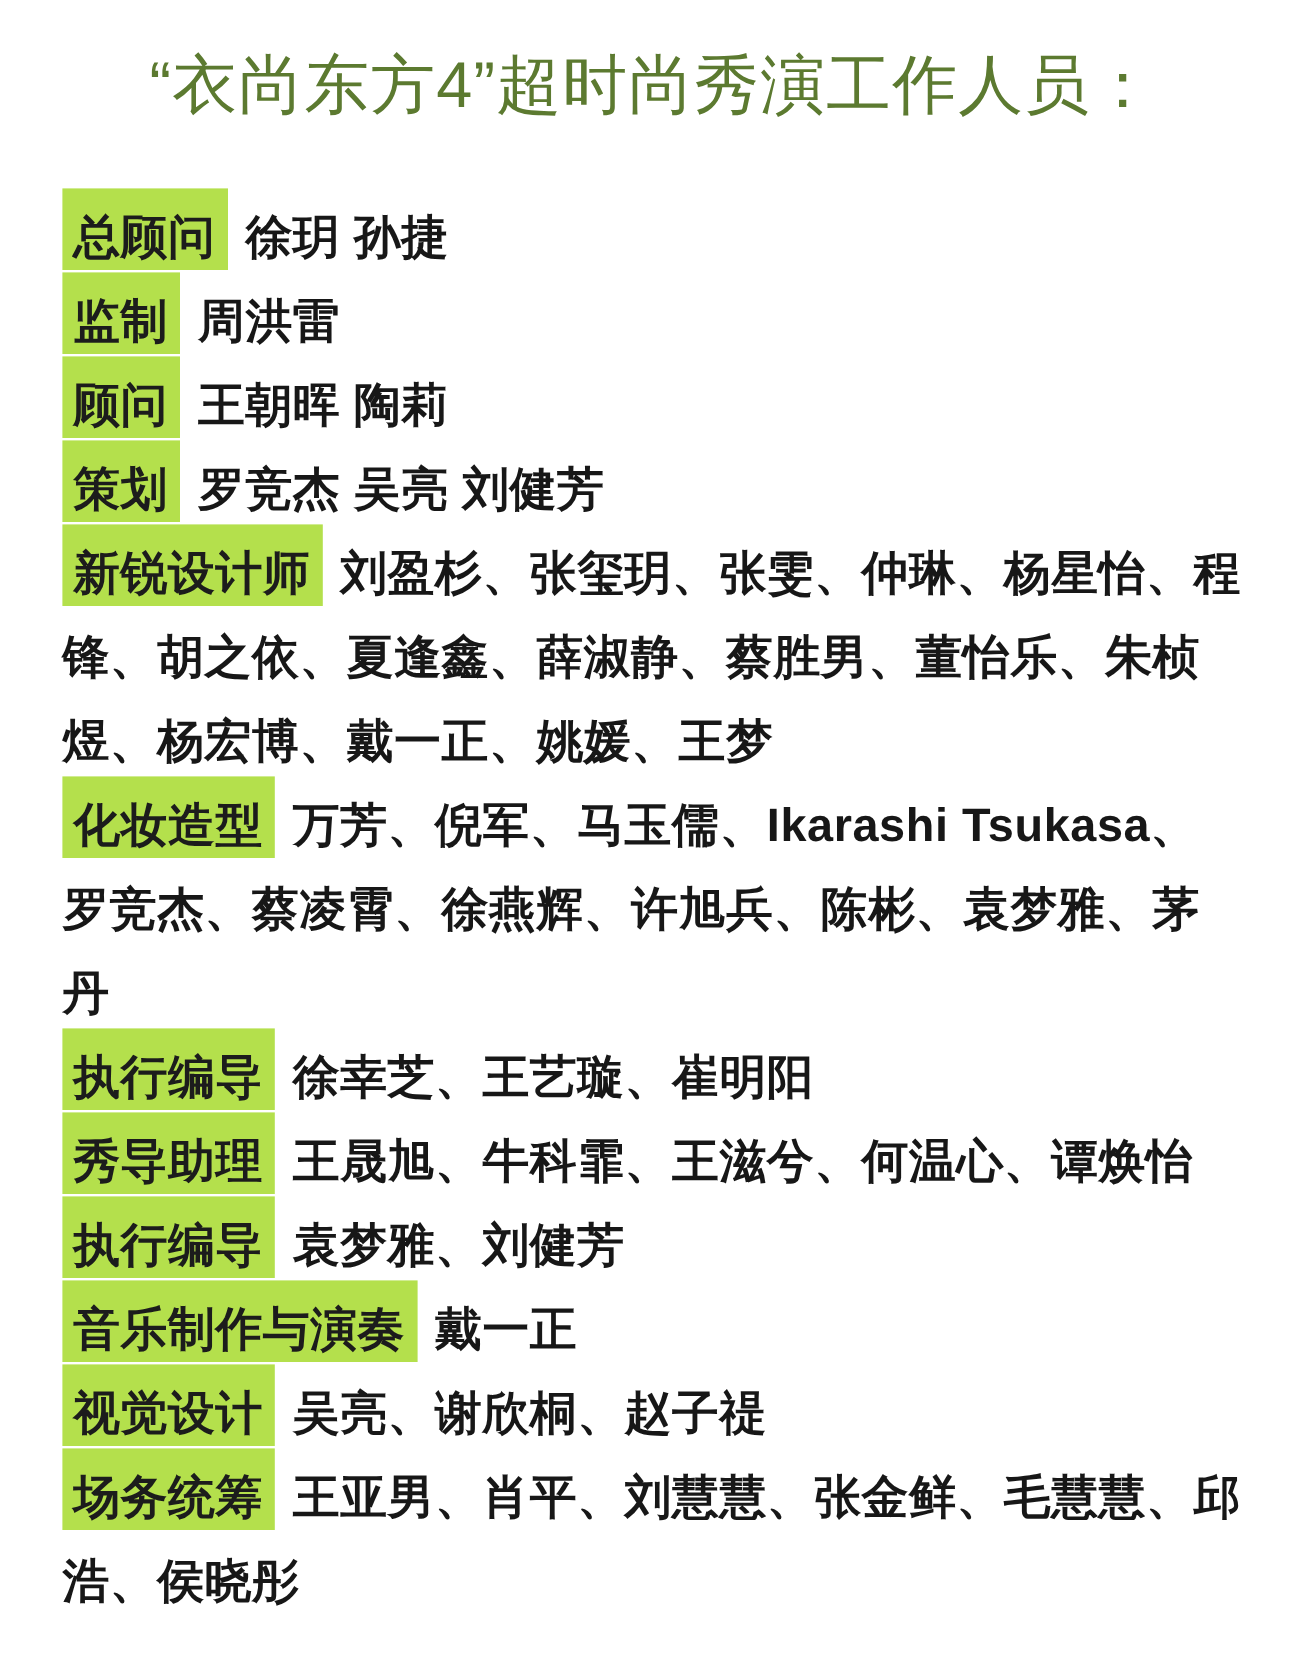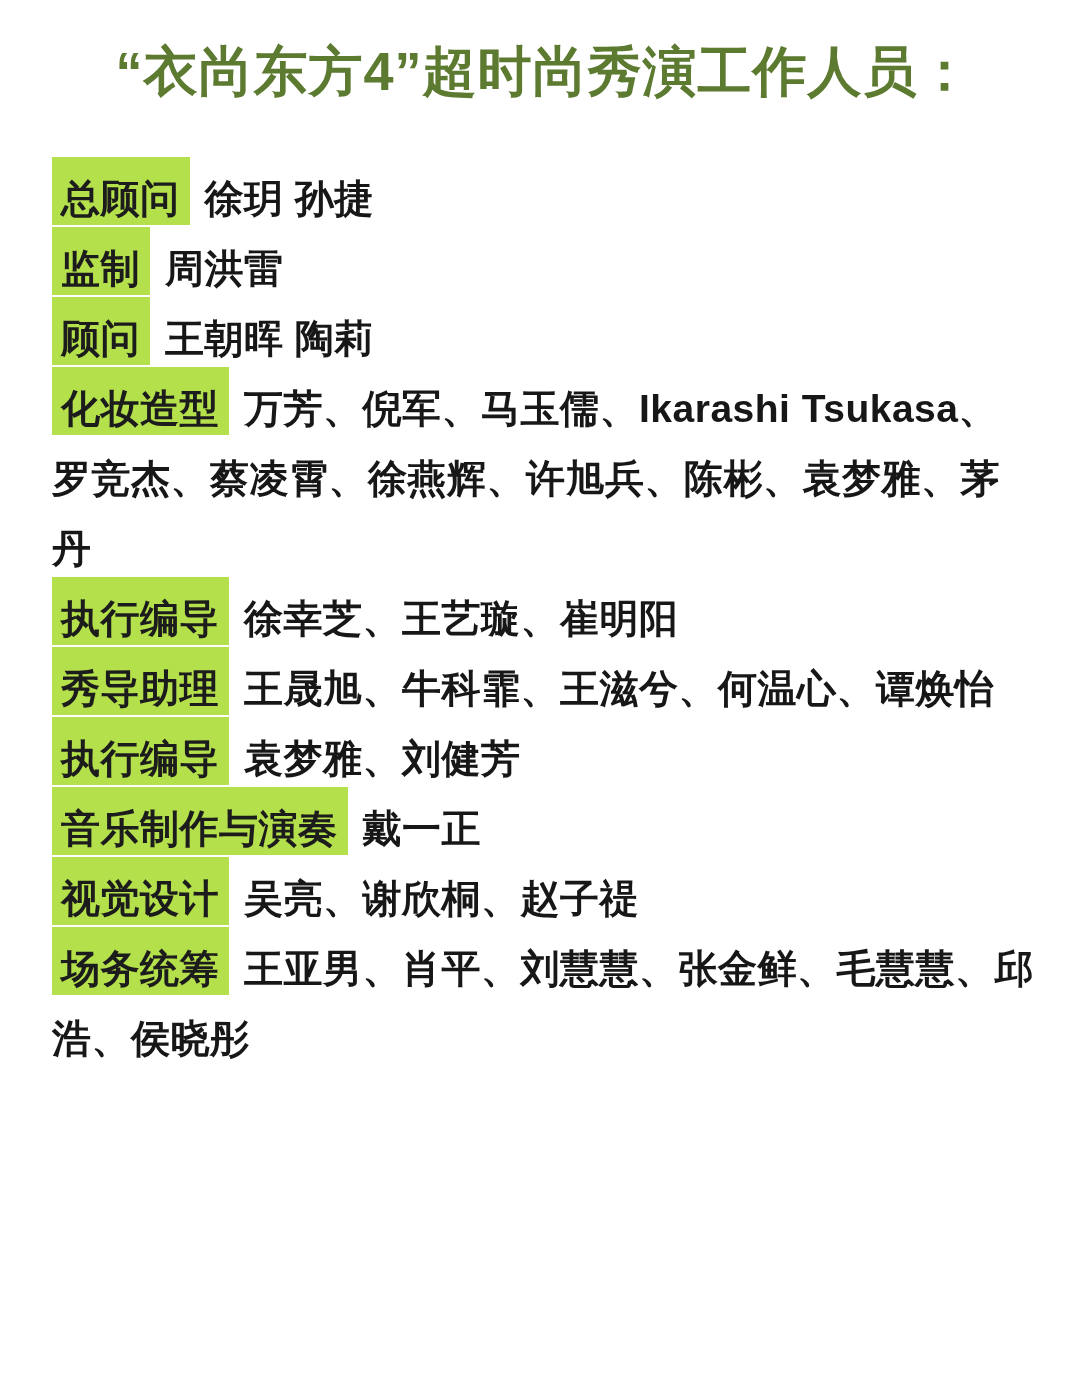--- a/index.html
+++ b/index.html
@@ -17,21 +17,21 @@
     padding: 34px 44px 20px 52px;
     overflow: hidden;
     font-family: "Liberation Sans", "DejaVu Sans", sans-serif;
     font-weight: bold;
   }
   .title {
     margin: 6px 0 0 0;
     text-align: center;
     font-size: 54px;
     line-height: 1.15;
-    font-weight: 700;
+    font-weight: 400;
     letter-spacing: 1px;
     color: var(--title-green, #5c7a30);
   }
   .credits {
     margin-top: 62px;
     font-size: 39px;
     line-height: 70px;
     color: var(--text-black, #171717);
     letter-spacing: 0.5px;
   }
@@ -57,21 +57,23 @@
 <div class="page">
   <h1 class="title">“衣尚东方4”超时尚秀演工作人员：</h1>
 
   <div class="credits" id="credits-list">
   <p class="credit-line"><span class="role">总顾问</span><span class="names">徐玥 孙捷</span></p>
 
   <p class="credit-line"><span class="role">监制</span><span class="names">周洪雷</span></p>
 
   <p class="credit-line"><span class="role">顾问</span><span class="names">王朝晖 陶莉</span></p>
 
+  <p class="credit-line"><span class="role">策划</span><span class="names">罗竞杰 吴亮 刘健芳</span></p>
 
+  <p class="credit-line"><span class="role">新锐设计师</span><span class="names">刘盈杉、张玺玥、张雯、仲琳、杨星怡、程锋、胡之依、夏逢鑫、薛淑静、蔡胜男、董怡乐、朱桢煜、杨宏博、戴一正、姚媛、王梦</span></p>
 
   <p class="credit-line"><span class="role">化妆造型</span><span class="names">万芳、倪军、马玉儒、Ikarashi Tsukasa、罗竞杰、蔡凌霄、徐燕辉、许旭兵、陈彬、袁梦雅、茅丹</span></p>
 
 
   <p class="credit-line"><span class="role">执行编导</span><span class="names">徐幸芝、王艺璇、崔明阳</span></p>
 
   <p class="credit-line"><span class="role">秀导助理</span><span class="names">王晟旭、牛科霏、王滋兮、何温心、谭焕怡</span></p>
 
   <p class="credit-line"><span class="role">执行编导</span><span class="names">袁梦雅、刘健芳</span></p>
 

